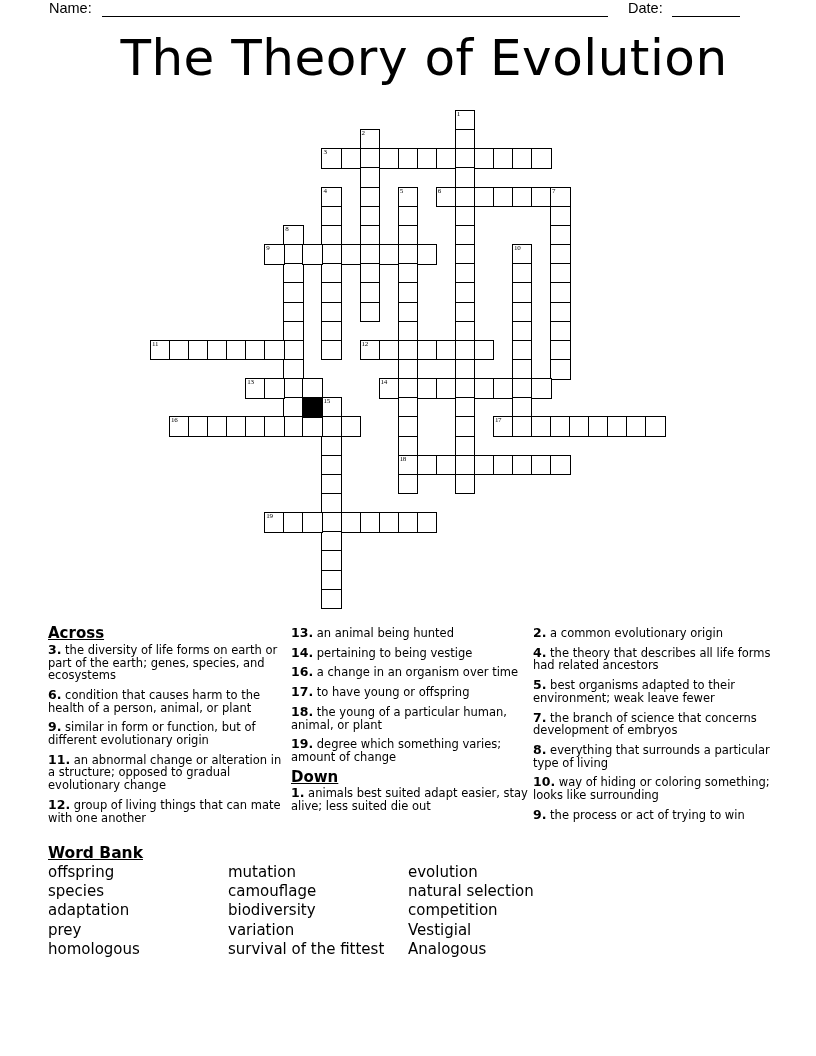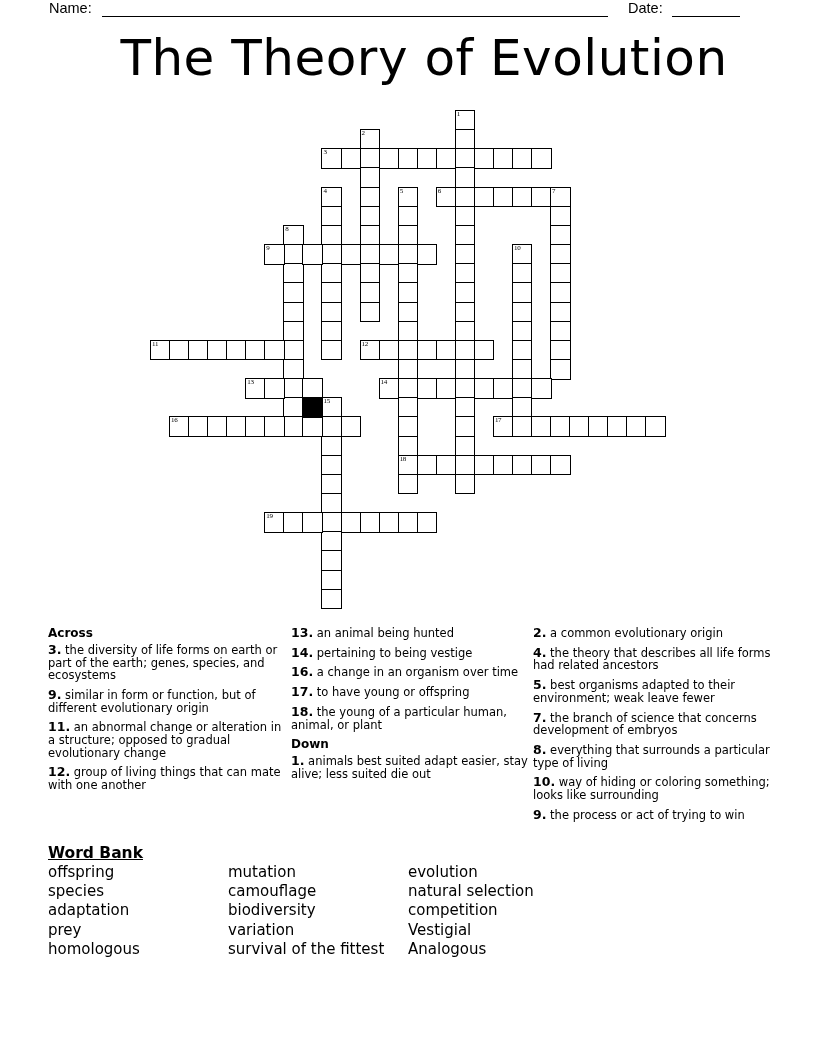--- a/index.html
+++ b/index.html
@@ -51,21 +51,22 @@
     font-size:7px;line-height:7.5px;
     letter-spacing:-0.3px;
   }
 
   
   .clue-col{position:absolute;top:627px;}
   #clue-col-1{left:48px;width:240px;}
   #clue-col-2{left:291px;width:238px;}
   #clue-col-3{left:533px;width:238px;}
   .clue-header{
-    font-size:12px;font-weight:bold;line-height:12.8px;
+    font-size:15px;font-weight:bold;line-height:12.8px;
+    text-decoration:underline;
     margin:0 0 4px 0;
   }
   .clue{
     font-size:11.5px;line-height:12.7px;
     margin:0 0 7px 0;
   }
   .cnum{font-weight:bold;font-size:12.5px;}
 
   
   .wb-header{
@@ -299,30 +300,32 @@
       <div class="cell" style="left: 359.55px; top: 512.15px;"></div>
       <div class="cell" style="left: 378.6px; top: 512.15px;"></div>
       <div class="cell" style="left: 397.65px; top: 512.15px;"></div>
       <div class="cell" style="left: 416.7px; top: 512.15px;"></div>
       <div class="cell black" style="left: 302.4px; top: 397.25px;"></div>
     </div>
 
   <div class="clue-col" id="clue-col-1">
       <div class="clue-header">Across</div>
       <div class="clue"><span class="cnum">3.</span> the diversity of life forms on earth or part of the earth; genes, species, and ecosystems</div>
+      <div class="clue"><span class="cnum">6.</span> condition that causes harm to the health of a person, animal, or plant</div>
       <div class="clue"><span class="cnum">9.</span> similar in form or function, but of different evolutionary origin</div>
       <div class="clue"><span class="cnum">11.</span> an abnormal change or alteration in a structure; opposed to gradual evolutionary change</div>
       <div class="clue"><span class="cnum">12.</span> group of living things that can mate with one another</div>
     </div>
   <div class="clue-col" id="clue-col-2">
       <div class="clue"><span class="cnum">13.</span> an animal being hunted</div>
       <div class="clue"><span class="cnum">14.</span> pertaining to being vestige</div>
       <div class="clue"><span class="cnum">16.</span> a change in an organism over time</div>
       <div class="clue"><span class="cnum">17.</span> to have young or offspring</div>
       <div class="clue"><span class="cnum">18.</span> the young of a particular human, animal, or plant</div>
+      <div class="clue"><span class="cnum">19.</span> degree which something varies; amount of change</div>
       <div class="clue-header">Down</div>
       <div class="clue"><span class="cnum">1.</span> animals best suited adapt easier, stay alive; less suited die out</div>
     </div>
   <div class="clue-col" id="clue-col-3">
       <div class="clue"><span class="cnum">2.</span> a common evolutionary origin</div>
       <div class="clue"><span class="cnum">4.</span> the theory that describes all life forms had related ancestors</div>
       <div class="clue"><span class="cnum">5.</span> best organisms adapted to their environment; weak leave fewer</div>
       <div class="clue"><span class="cnum">7.</span> the branch of science that concerns development of embryos</div>
       <div class="clue"><span class="cnum">8.</span> everything that surrounds a particular type of living</div>
       <div class="clue"><span class="cnum">10.</span> way of hiding or coloring something; looks like surrounding</div>

